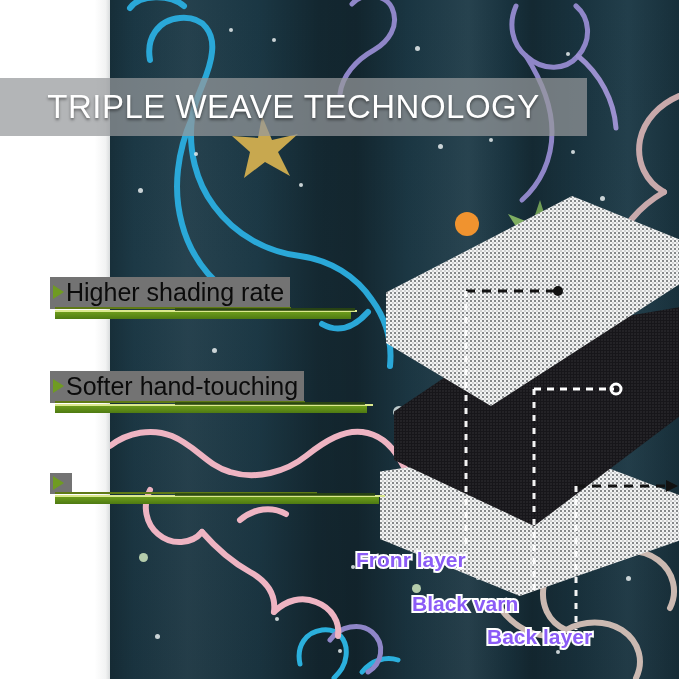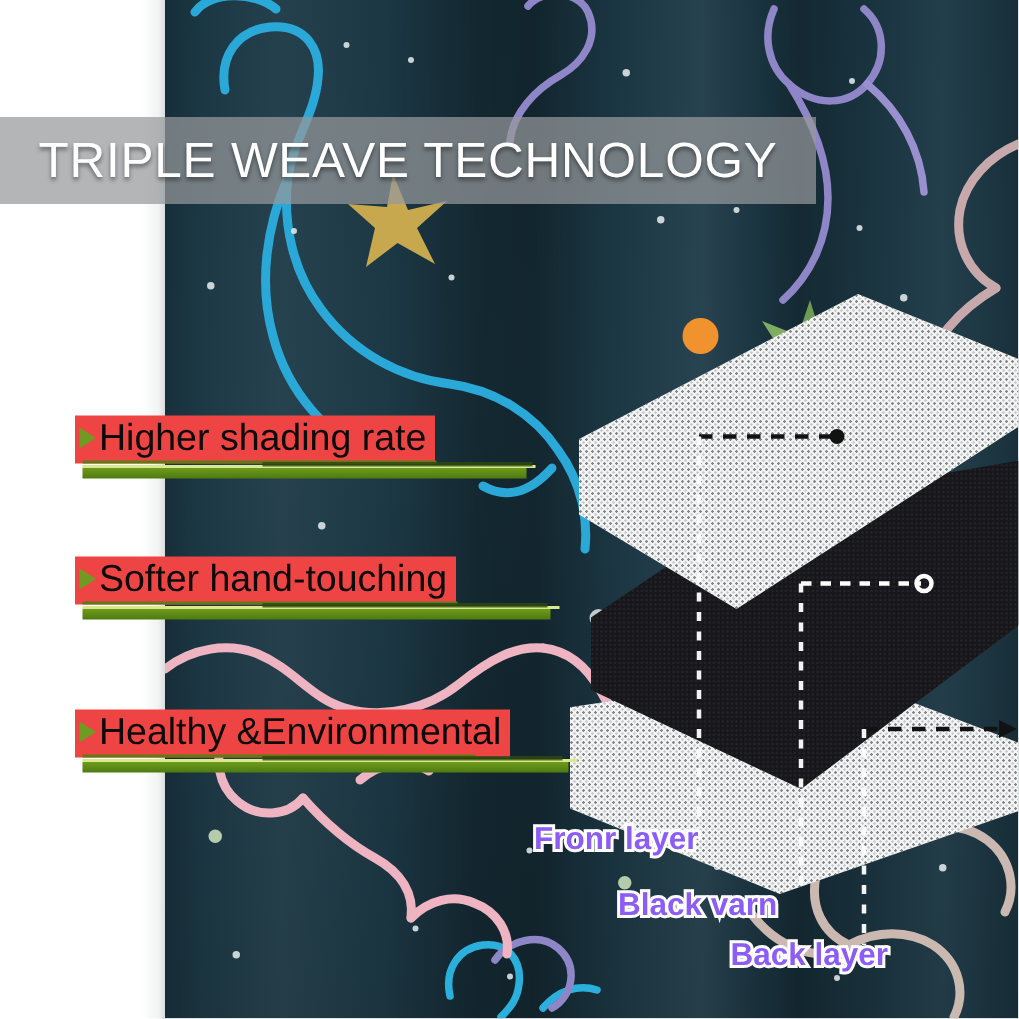--- a/index.html
+++ b/index.html
@@ -37,36 +37,36 @@
   .dot{position:absolute;border-radius:50%;background:#e9eff0;opacity:.85;}
   .dot.big{background:#dde8e6;}
   .dot.green{background:#cfe6bd;}
   .dot.orange{background:#f0932f;opacity:1;}
 
   
   .dinolayer{position:absolute;left:0;top:0;width:679px;height:679px;pointer-events:none;}
 
   
   .banner{
-    position:absolute;left:0;top:78px;width:544px;height:58px;
+    position:absolute;left:0;top:78px;width:587px;height:58px;
     background:rgba(150,153,155,.72);
     display:flex;align-items:center;justify-content:center;
   }
   .banner-text{
     font-size:33px;letter-spacing:.5px;
     color:#ffffff;font-weight:400;white-space:nowrap;
     text-shadow:0 2px 3px rgba(0,0,0,.45);
     font-family:"Liberation Sans",sans-serif;
   }
 
   
   .feature{position:absolute;left:0;}
   .feat-label{
     position:relative;display:inline-block;
-    background:#ef4444;
+    background:#737373;
     padding:1px 6px 2px 3px;
     white-space:nowrap;
   }
   .feat-label .tri{
     display:inline-block;width:0;height:0;
     border-left:11px solid #6f9b22;
     border-top:7px solid transparent;
     border-bottom:7px solid transparent;
     vertical-align:middle;margin-right:2px;position:relative;top:-1px;
   }
@@ -249,21 +249,21 @@
     <div class="bars" style="left:5px;">
       <div class="bar1" style="width:250px"></div>
       <div class="bar2" style="width:318px"></div>
       <div class="bar3" style="width:312px"></div>
       <div class="bar4" style="width:190px"></div>
     </div>
   </div>
 
   <div class="feature" style="top:473px;left:50px;">
     <div class="feat-label">
-      <span class="tri"></span><span class="txt">Healthy &amp;Environmental</span>
+      <span class="tri"></span>
     </div>
     <div class="bars" style="left:5px;">
       <div class="bar1" style="width:262px"></div>
       <div class="bar2" style="width:330px"></div>
       <div class="bar3" style="width:324px"></div>
       <div class="bar4" style="width:200px"></div>
     </div>
   </div>
 
   <div class="layer-label" style="left:356px;top:548px;">

